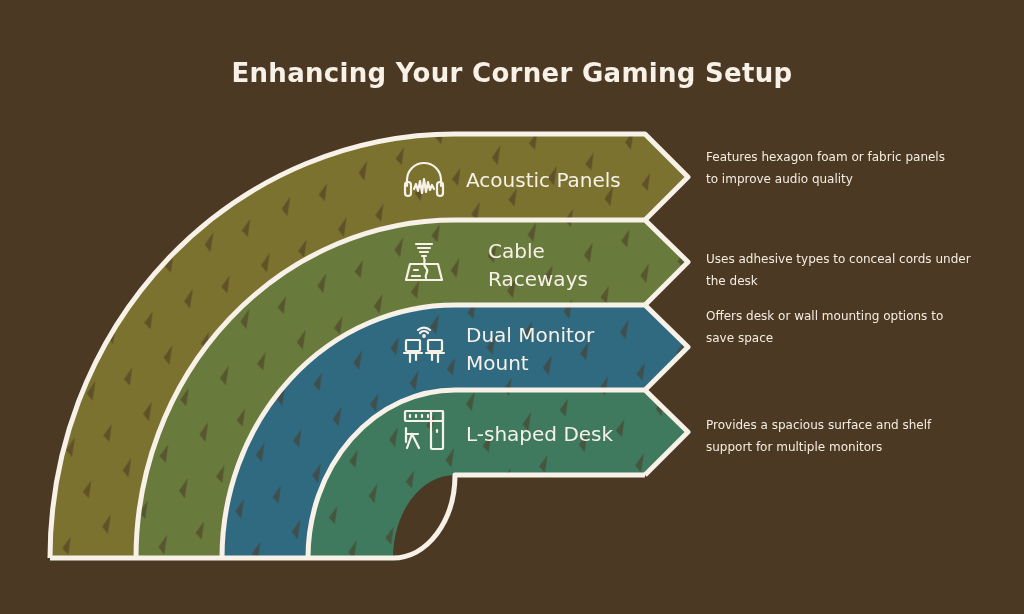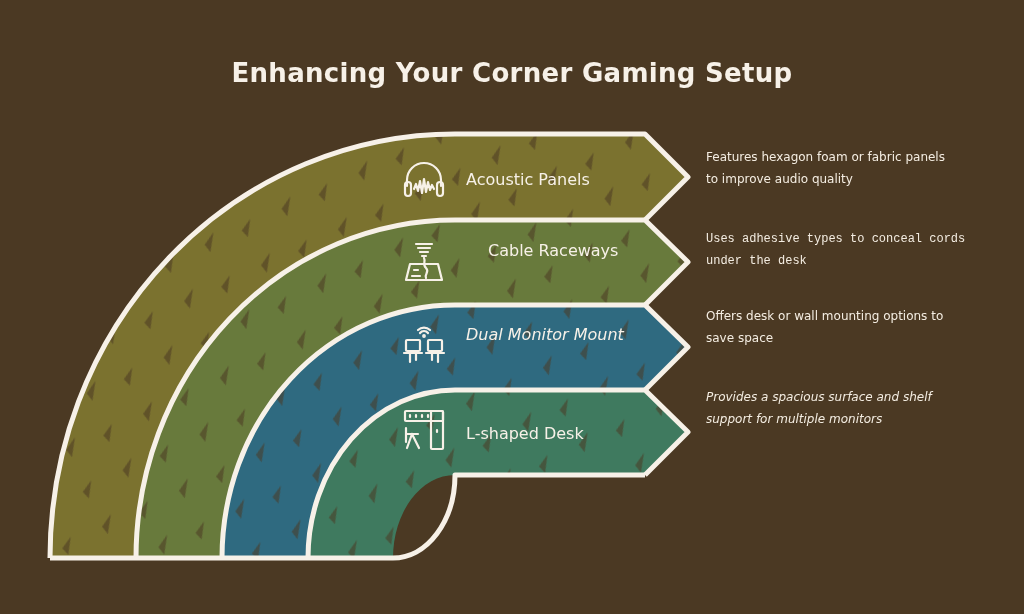--- a/index.html
+++ b/index.html
@@ -1,21 +1,21 @@
 <!DOCTYPE html>
 <html><head>
 <meta charset="utf-8">
 <style>
   html, body { margin:0; padding:0; }
   body { width:1024px; height:614px; background:#4b3923; overflow:hidden; position:relative;
          font-family:"DejaVu Sans", sans-serif; }
   .title { position:absolute; left:0; top:58px; width:1024px; text-align:center;
            color:#f7f1e8; font-size:26px; font-weight:bold; letter-spacing:0.3px; }
   svg.diagram { position:absolute; left:0; top:0; }
-  .label { position:absolute; color:#f7f1e8; font-size:16px; line-height:28px; }
+  .label { position:absolute; color:#f7f1e8; font-size:20px; line-height:28px; }
   .desc { position:absolute; left:706px; color:#f4ede2; font-size:12px; line-height:22px; width:300px; }
   .icon { position:absolute; width:44px; height:44px; }
 </style>
 </head>
 <body>
 
 <div class="title">Enhancing Your Corner Gaming Setup</div>
 
 <svg class="diagram" width="1024" height="614" viewBox="0 0 1024 614">
   <defs>
@@ -77,21 +77,21 @@
   <rect x="3" y="3" width="38" height="10" rx="1"></rect>
   <rect x="29" y="3" width="12" height="38" rx="1"></rect>
   <path d="M8 7 V9 M14 7 V9 M20 7 V9 M26 7 V9 M35 22 V24"></path>
   <path d="M4 20 V34 M4 26 H16 M10 26 L5 40 M10 26 L17 40"></path>
 </svg>
 
 <div class="label" style="left:466px;top:166px;">Acoustic Panels</div>
 <div class="label" style="left:466px;top:237px;width:150px;margin-left:22px;">
   <span>Cable Raceways</span>
 </div>
-<div class="label" style="left:466px;top:321px;width:160px;font-style:italic;">
+<div class="label" style="left:466px;top:321px;width:160px;">
   <span>Dual Monitor Mount</span>
 </div>
 <div class="label" style="left:466px;top:420px;text-align:right;">L-shaped Desk</div>
 
 <div class="desc" style="top:146px;width:240px;">Features hexagon foam or fabric panels to improve audio quality</div>
-<div class="desc" style="top:228px;width:270px;font-family:Liberation Mono, monospace;">Uses adhesive types to conceal cords under the desk</div>
+<div class="desc" style="top:248px;width:270px;">Uses adhesive types to conceal cords under the desk</div>
 <div class="desc" style="top:305px;width:240px;">Offers desk or wall mounting options to save space</div>
-<div class="desc" style="top:386px;width:260px;font-style:italic;">Provides a spacious surface and shelf support for multiple monitors</div>
+<div class="desc" style="top:414px;width:260px;">Provides a spacious surface and shelf support for multiple monitors</div>
 
 </body></html>

